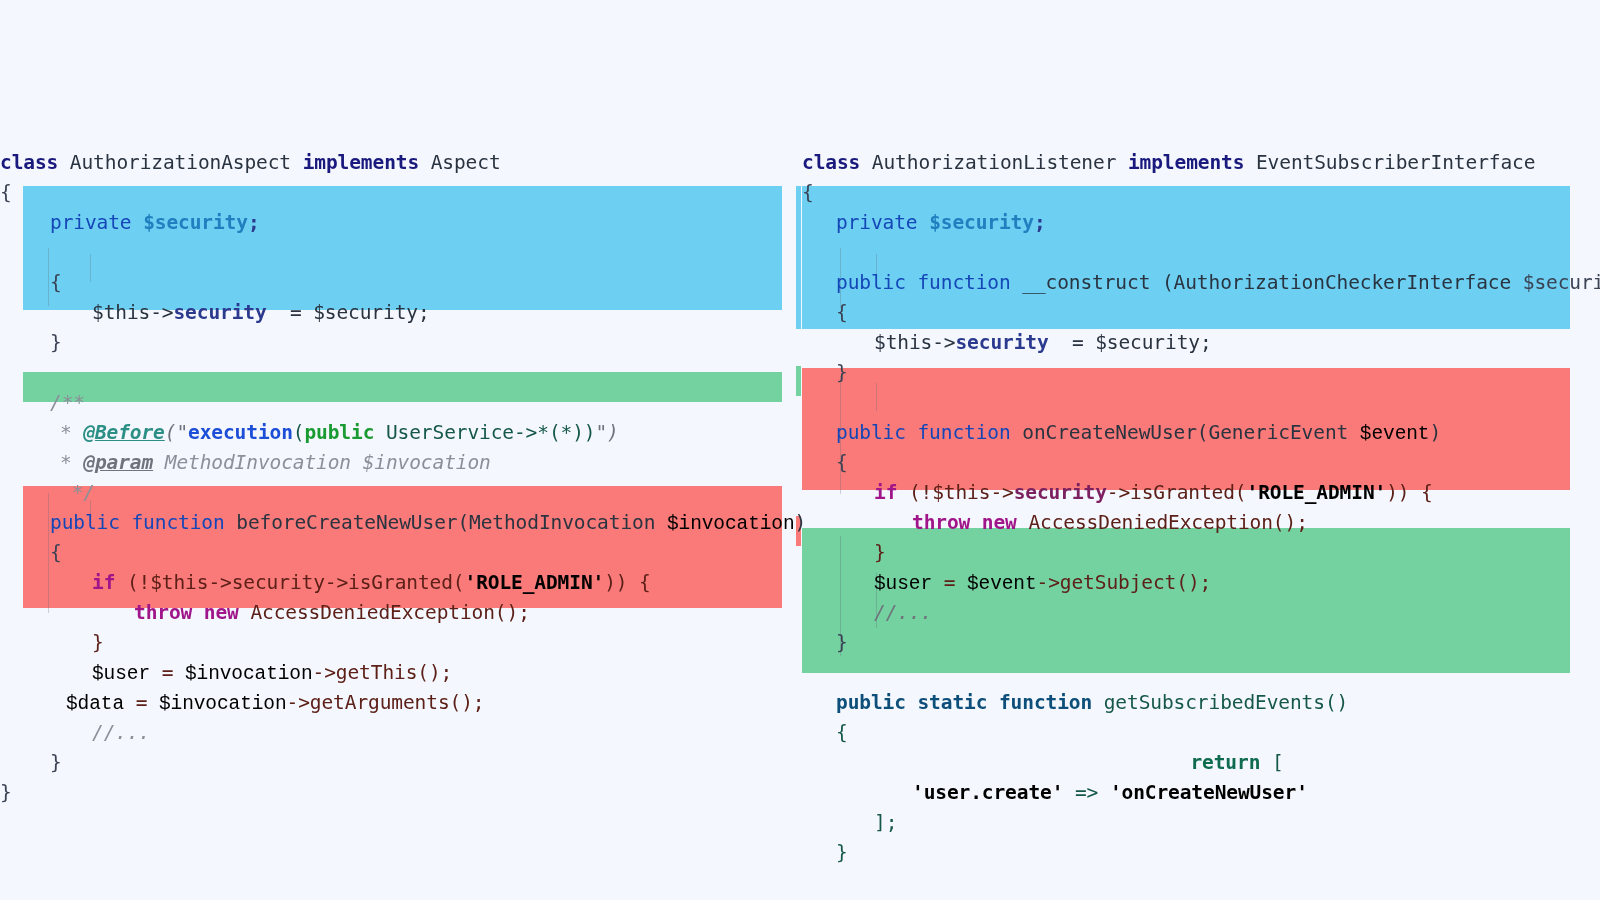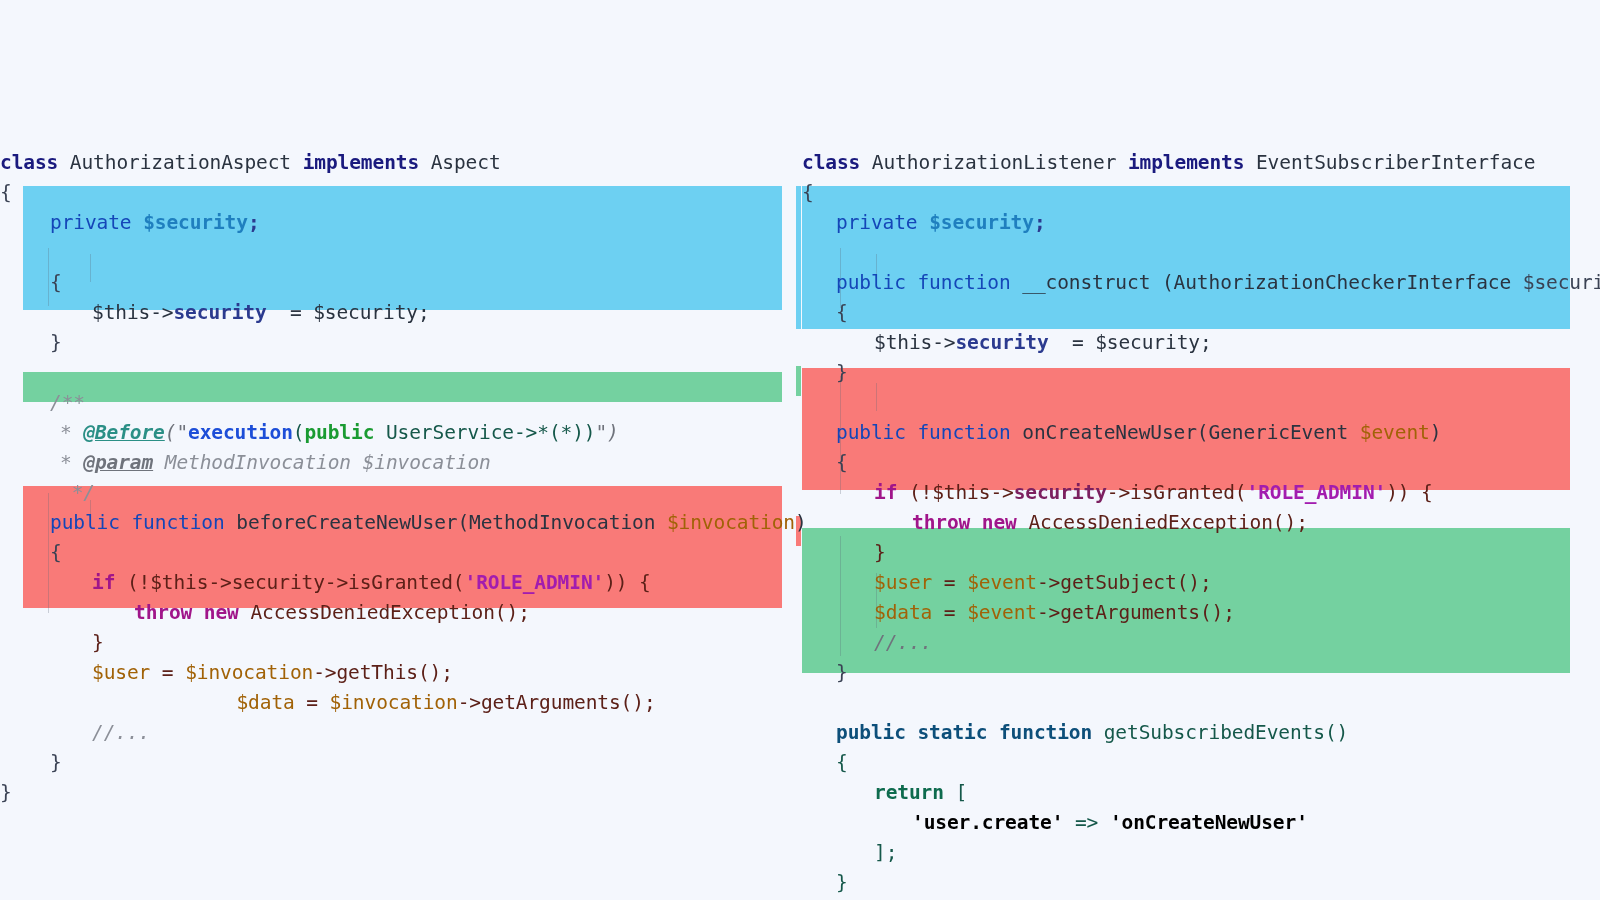--- a/index.html
+++ b/index.html
@@ -62,22 +62,22 @@
 
   
   .k-class   { color: #1a1a7e; font-weight: bold; }          
   .k-vis     { color: #1446b8; font-weight: normal; }          
   .k-var-b   { color: #1f7fbf; font-weight: bold; }          
   .k-prop    { color: #2b3a8f; font-weight: bold; }          
   .k-plain   { color: #3a4254; }
   .k-dark    { color: #2a3340; }
   .k-if      { color: #a0158a; font-weight: bold; }          
   .k-propred { color: #7c2060; font-weight: bold; }          
-  .k-str-y   { color: #a21caf; font-weight: bold; }          
-  .k-var-r   { color: #a16207; }                             
+  .k-str-y   { color: #000000; font-weight: bold; }          
+  .k-var-r   { color: #000000; font-family: Liberation Mono, monospace; }                             
   .k-red-txt { color: #5c2018; }
   .k-cmt     { color: #8b8f98; font-style: italic; }
   .k-cmt2    { color: #6f737c; font-style: italic; }
   .k-anno    { color: #2b8f86; font-style: italic; font-weight: bold; text-decoration: underline; }
   .k-anno2   { color: #6f737c; font-style: italic; font-weight: bold; text-decoration: underline; }
   .k-exec    { color: #1d4ed8; font-weight: bold; }
   .k-pub-g   { color: #1a9b32; font-weight: bold; }
   .k-str-g   { color: #000000; font-weight: bold; }
   .k-ret     { color: #0e6b4e; font-weight: bold; }
   .k-grn-txt { color: #15584a; }
@@ -132,21 +132,21 @@
       <div class="code-line" style="padding-left:50px;"><span class="txt k-brc">{</span></div>
 
       <div class="code-line" style="padding-left:92px;"><span class="txt"><span class="k-if">if</span><span class="k-red-txt"> (!</span><span class="k-red-txt">$this</span><span class="k-red-txt">-&gt;</span><span class="k-red-txt">security</span><span class="k-red-txt">-&gt;isGranted(</span><span class="k-str-y">'ROLE_ADMIN'</span><span class="k-red-txt">)) {</span></span></div>
 
       <div class="code-line" style="padding-left:134px;"><span class="txt"><span class="k-if">throw</span><span class="k-red-txt"> </span><span class="k-if">new</span><span class="k-red-txt"> AccessDeniedException();</span></span></div>
 
       <div class="code-line" style="padding-left:92px;"><span class="txt k-red-txt">}</span></div>
 
       <div class="code-line" style="padding-left:92px;"><span class="txt"><span class="k-var-r">$user</span><span class="k-red-txt"> = </span><span class="k-var-r">$invocation</span><span class="k-red-txt">-&gt;getThis();</span></span></div>
 
-      <div class="code-line" style="padding-left:92px;text-align:center;"><span class="txt"><span class="k-var-r">$data</span><span class="k-red-txt"> = </span><span class="k-var-r">$invocation</span><span class="k-red-txt">-&gt;getArguments();</span></span></div>
+      <div class="code-line" style="padding-left:66px;"><span class="txt"><span class="k-var-r">$data</span><span class="k-red-txt"> = </span><span class="k-var-r">$invocation</span><span class="k-red-txt">-&gt;getArguments();</span></span></div>
 
       <div class="code-line" style="padding-left:92px;"><span class="txt k-cmt">//...</span></div>
 
       <div class="code-line" style="padding-left:50px;"><span class="txt k-brc">}</span></div>
 
       <div class="code-line"><span class="txt k-brc">}</span></div>
 
     </div>
   </div>
 
@@ -192,33 +192,32 @@
       <div class="code-line" style="padding-left:40px;"><span class="txt k-brc">{</span></div>
 
       <div class="code-line" style="padding-left:78px;"><span class="txt"><span class="k-if">if</span><span class="k-red-txt"> (!</span><span class="k-red-txt">$this</span><span class="k-red-txt">-&gt;</span><span class="k-propred">security</span><span class="k-red-txt">-&gt;isGranted(</span><span class="k-str-y">'ROLE_ADMIN'</span><span class="k-red-txt">)) {</span></span></div>
 
       <div class="code-line" style="padding-left:116px;"><span class="txt"><span class="k-if">throw</span><span class="k-red-txt"> </span><span class="k-if">new</span><span class="k-red-txt"> AccessDeniedException();</span></span></div>
 
       <div class="code-line" style="padding-left:78px;"><span class="txt k-red-txt">}</span></div>
 
       <div class="code-line" style="padding-left:78px;"><span class="txt"><span class="k-var-r">$user</span><span class="k-red-txt"> = </span><span class="k-var-r">$event</span><span class="k-red-txt">-&gt;getSubject();</span></span></div>
 
-      <div class="code-line" style="padding-left:78px;"><span class="txt"><span class="k-var-r">$data</span><span class="k-red-txt"> = </span><span class="k-var-r">$event</span><span class="k-red-txt">-&gt;getArguments();</span></span></div>
 
       <div class="code-line" style="padding-left:78px;"><span class="txt k-cmt2">//...</span></div>
 
       <div class="code-line" style="padding-left:40px;"><span class="txt k-brc">}</span></div>
 
       <div class="code-line">&nbsp;</div>
 
       <div class="code-line" style="padding-left:40px;"><span class="txt"><span class="k-grn-k">public</span><span class="k-grn-txt"> </span><span class="k-grn-k">static</span><span class="k-grn-txt"> </span><span class="k-grn-k">function</span><span class="k-grn-txt"> </span><span class="k-grn-txt">getSubscribedEvents()</span></span></div>
 
       <div class="code-line" style="padding-left:40px;"><span class="txt k-grn-txt">{</span></div>
 
-      <div class="code-line" style="padding-left:78px;"><span class="txt"><span class="k-ret">return</span><span class="k-grn-txt"> [</span></span></div>
+      <div class="code-line" style="padding-left:78px;text-align:center;"><span class="txt"><span class="k-ret">return</span><span class="k-grn-txt"> [</span></span></div>
 
       <div class="code-line" style="padding-left:116px;"><span class="txt"><span class="k-str-g">'user.create'</span><span class="k-grn-txt"> =&gt; </span><span class="k-str-g">'onCreateNewUser'</span></span></div>
 
       <div class="code-line" style="padding-left:78px;"><span class="txt k-grn-txt">];</span></div>
 
       <div class="code-line" style="padding-left:40px;"><span class="txt k-grn-txt">}</span></div>
 
       <div class="code-line" style="padding-left:6px;"></div>
 
     </div>

